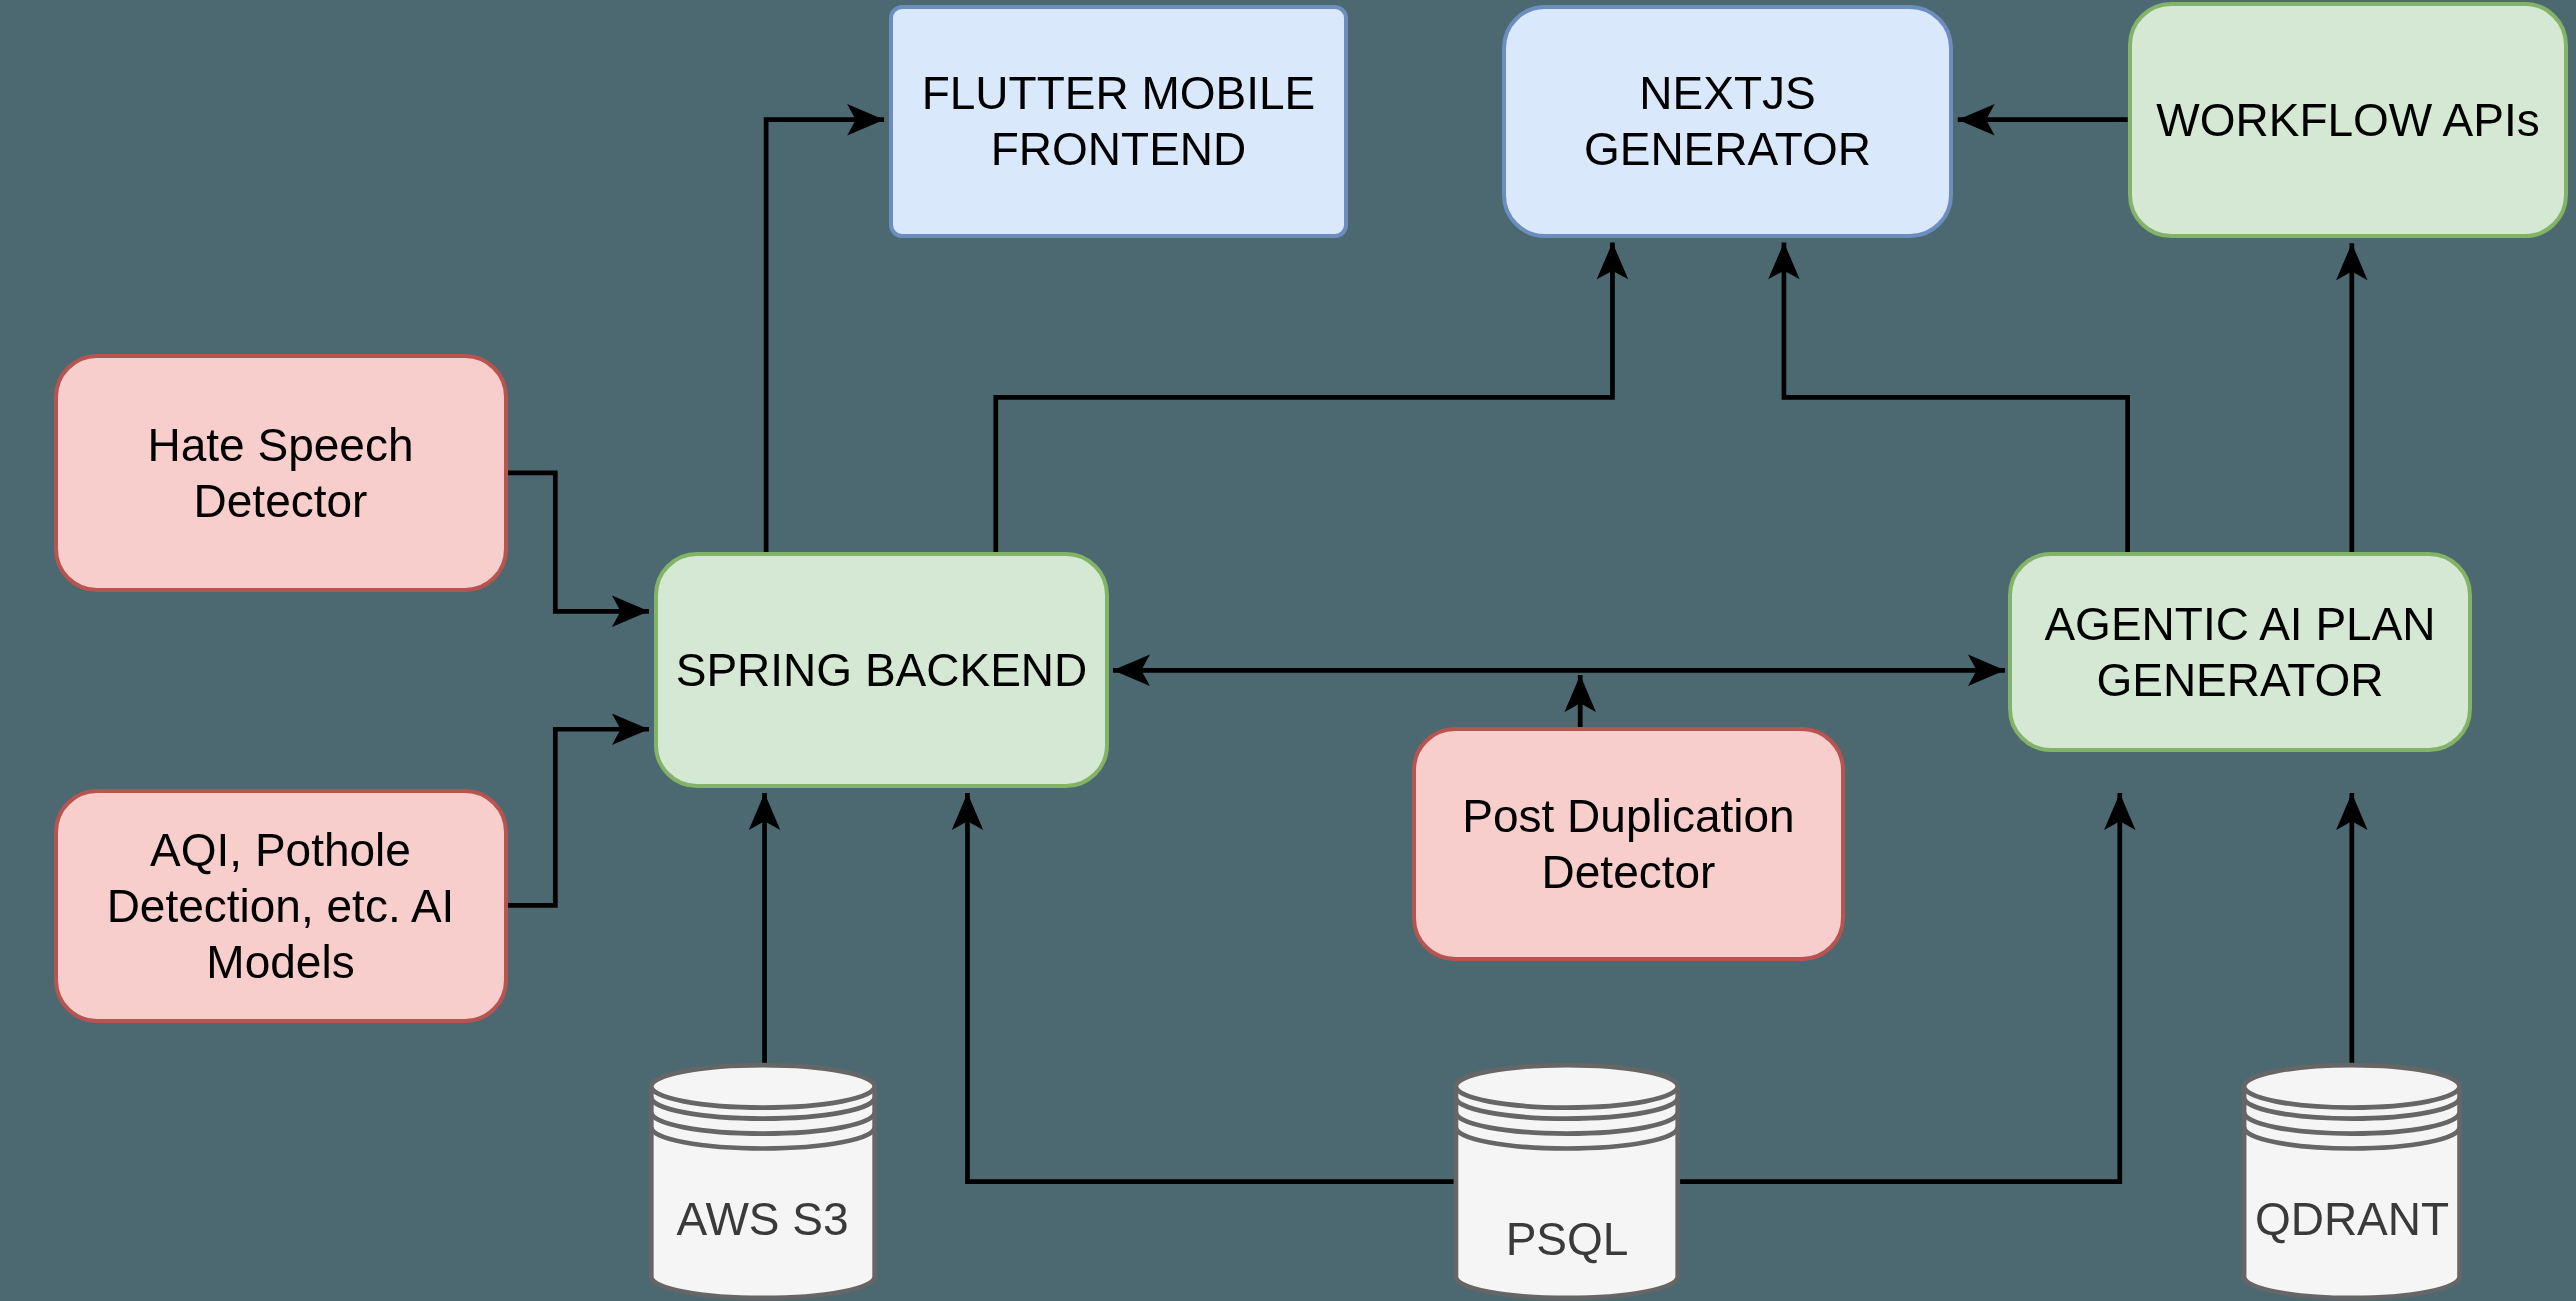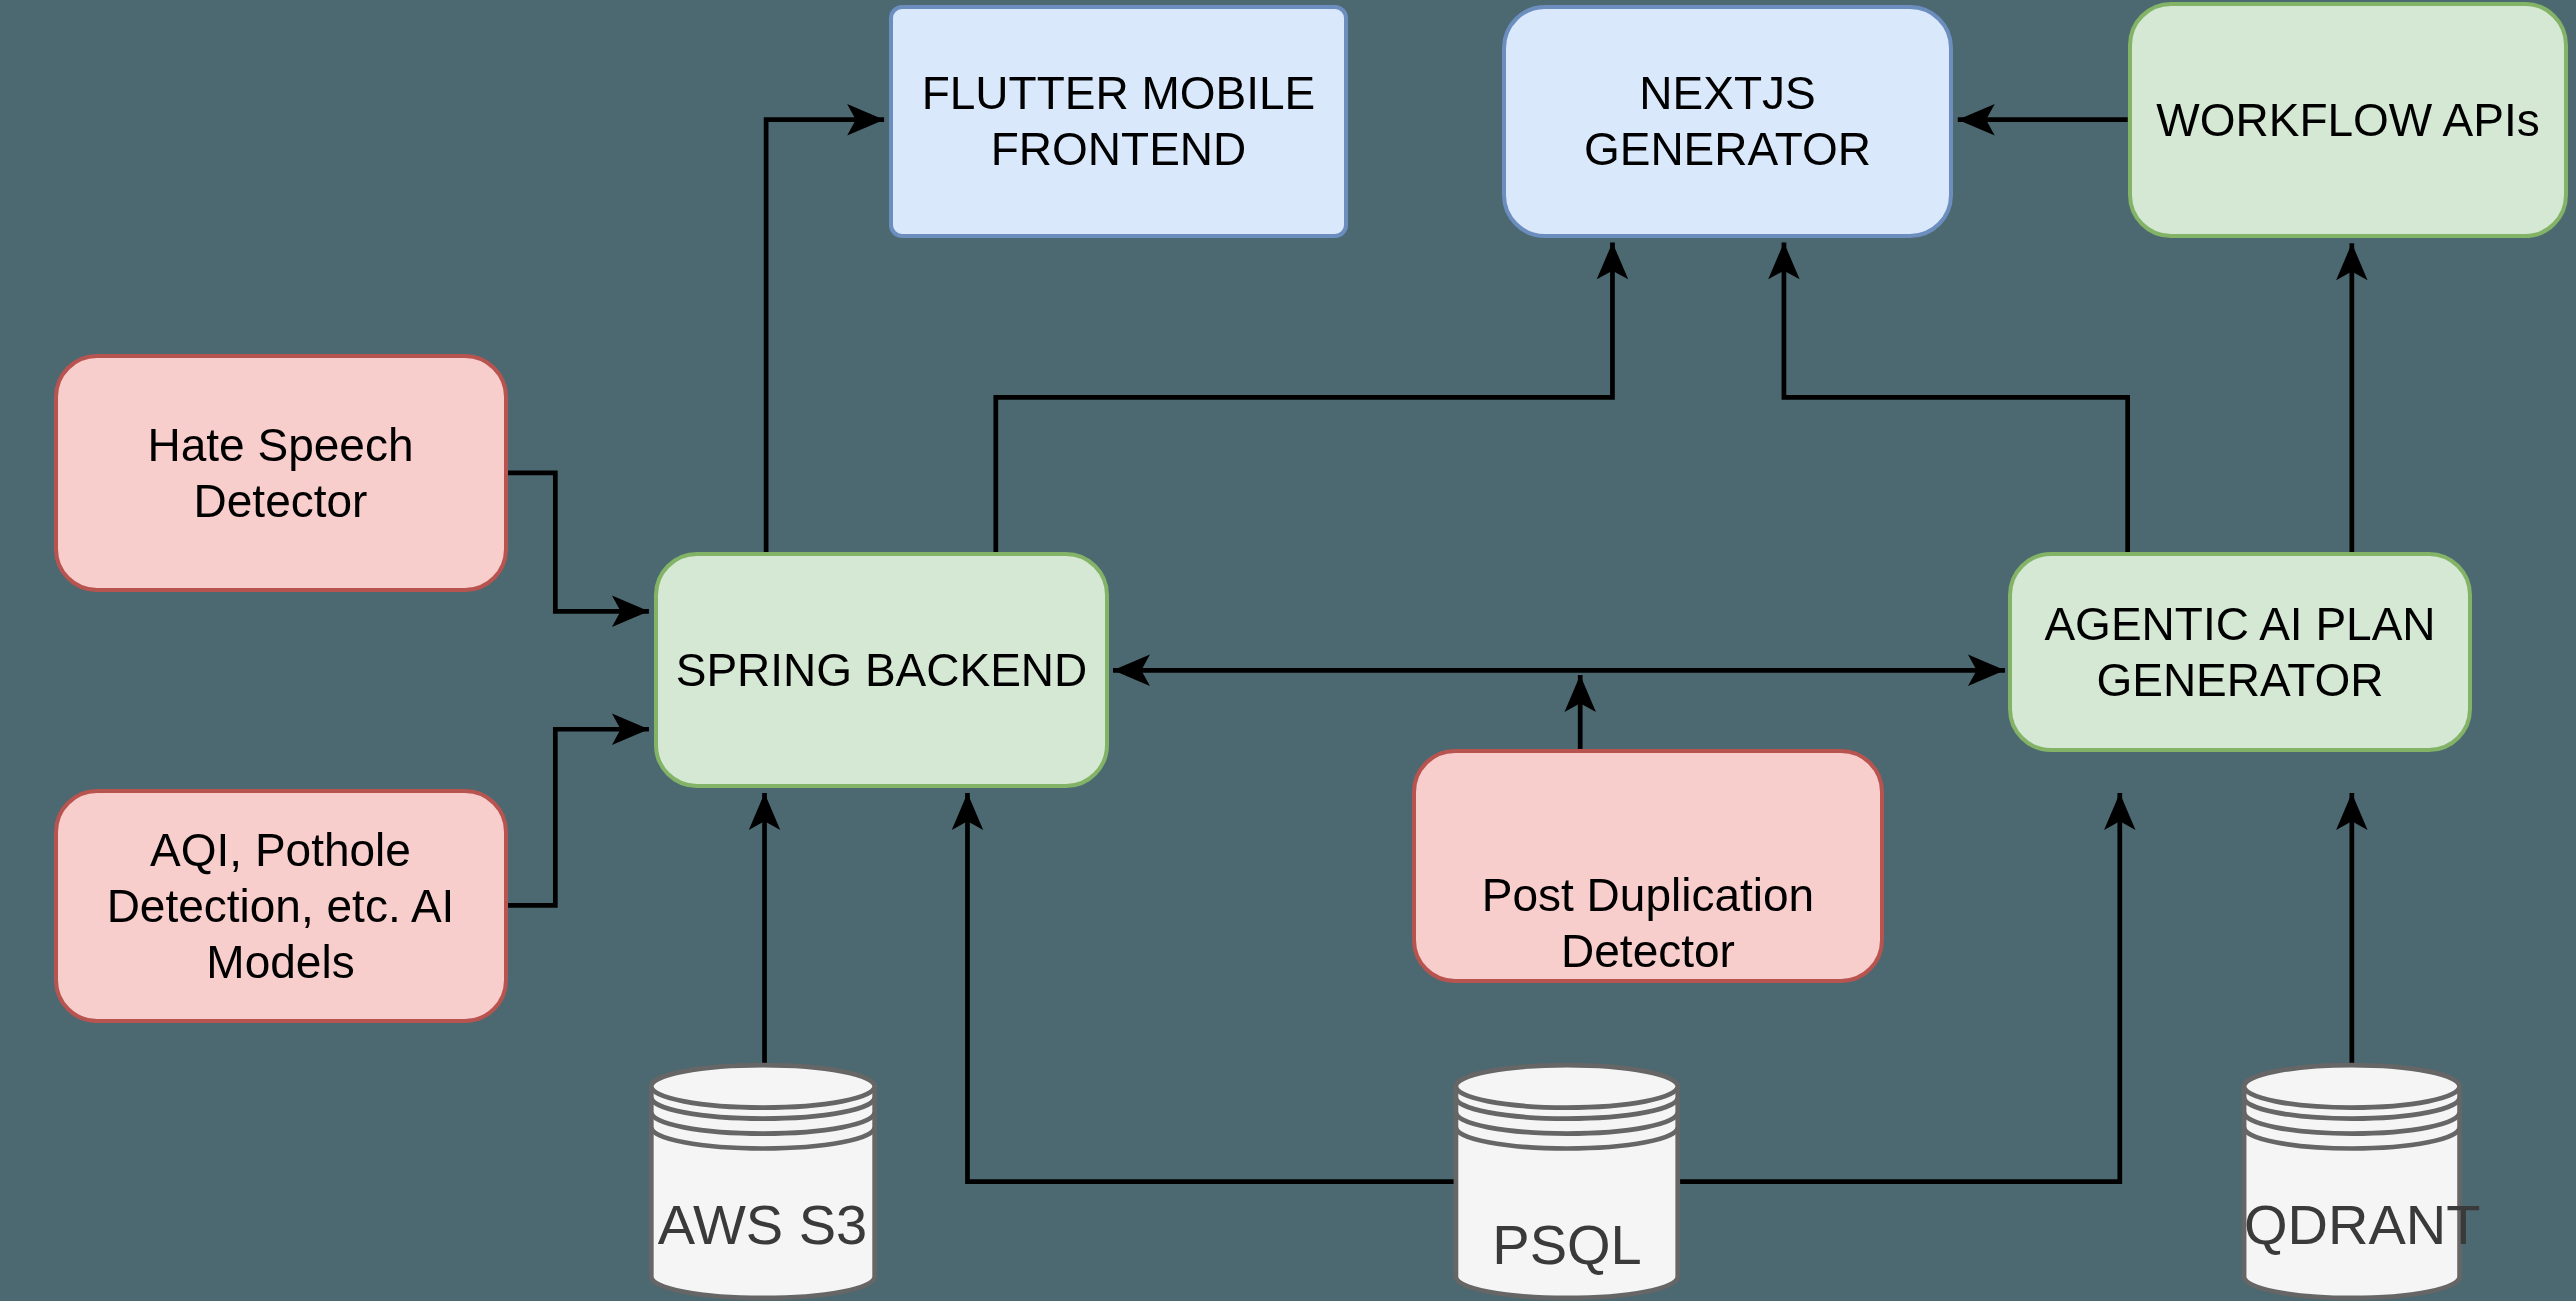--- a/index.html
+++ b/index.html
@@ -29,21 +29,21 @@
     line-height: 1.22;
     color: #000000;
   }
   .node .lbl { display: block; width: 100%; }
   .kind-frontend { background: #dae8fc; border-color: #6c8ebf; }
   .kind-service  { background: #d5e8d4; border-color: #82b366; }
   .kind-ml       { background: #f8cecc; border-color: #b85450; margin-left: 48px; }
   .db-label {
     position: absolute;
     text-align: center;
-    font-size: 56px;
+    font-size: 46px;
     color: #3a3a3a;
   }
 </style>
 </head>
 <body>
 
 <div class="canvas">
 
   <svg class="edges-layer" width="2576" height="1302" viewBox="0 0 3275 1655" xmlns="http://www.w3.org/2000/svg">
     <defs>
@@ -114,21 +114,21 @@
   </div>
 
   <div class="node kind-ml" style="left:5.5px; top:354px; width:454px; height:238px; padding:0 31px;">
     <span class="lbl">Hate Speech Detector</span>
   </div>
 
   <div class="node kind-ml" style="left:5.5px; top:789px; width:454px; height:234px; padding:12px 31px;">
     <span class="lbl">AQI, Pothole Detection, etc. AI Models</span>
   </div>
 
-  <div class="node kind-ml" style="left:1364px; top:749px; width:472px; height:234px; padding:0 23.6px;align-items:flex-end;">
+  <div class="node kind-ml" style="left:1364px; top:727px; width:433px; height:234px; padding:0 23.6px;">
     <span class="lbl">Post Duplication Detector</span>
   </div>
 
   <div class="db-label" style="left:651px; top:1192px; width:223px;">AWS S3</div>
 
   <div class="db-label" style="left:1456px; top:1192px; width:222px;margin-top:20px;">PSQL</div>
 
   <div class="db-label" style="left:2244px; top:1192px; width:216px;">QDRANT</div>
 
 </div>

